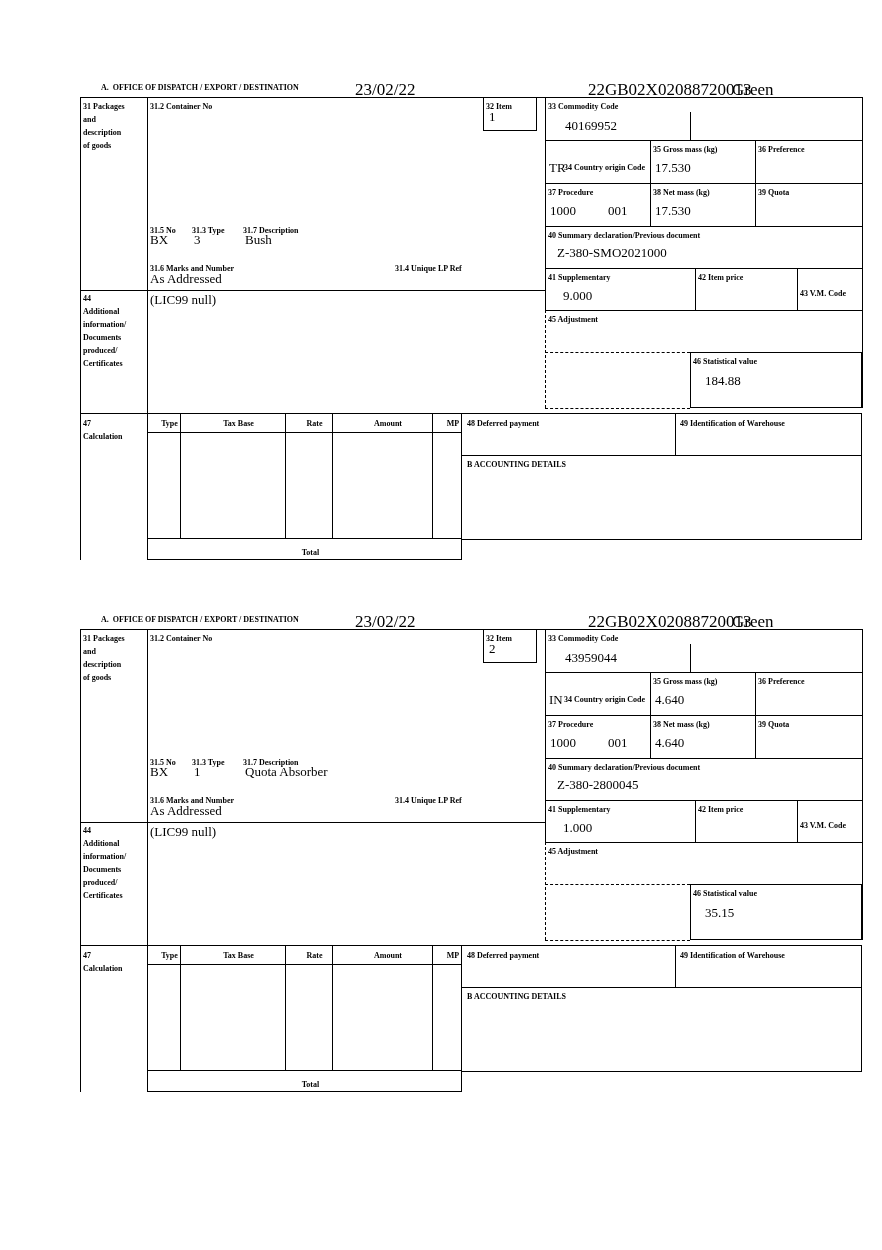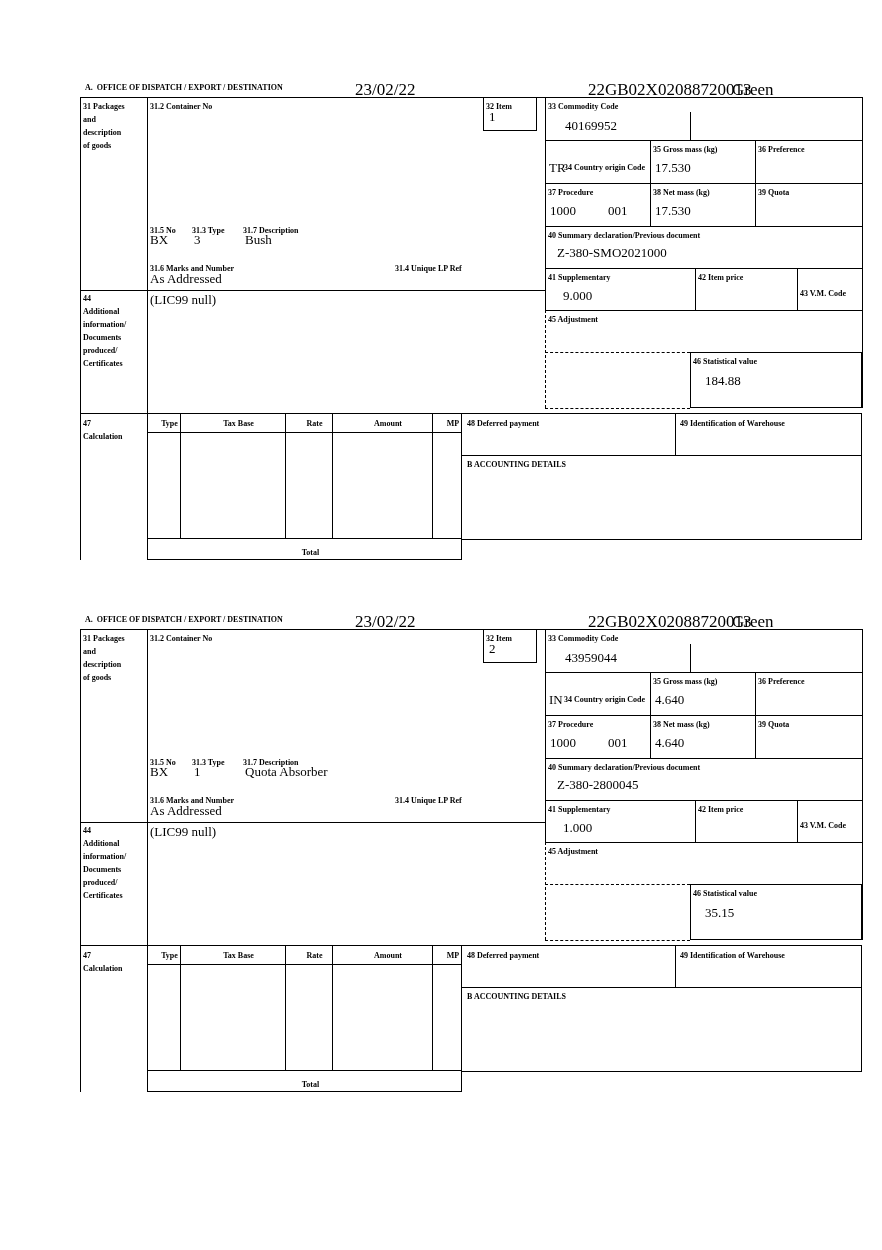--- a/index.html
+++ b/index.html
@@ -53,21 +53,21 @@
   .ln-tc4 { left:352px; top:333px; height:125px; }
 
   
   .lab { position:absolute; font-size:8px; font-weight:bold; line-height:13px; white-space:pre-line; }
   .val { position:absolute; font-size:13px; line-height:14px; white-space:pre; }
   .hdr { position:absolute; font-size:8px; font-weight:bold; white-space:pre; }
   .hval{ position:absolute; font-size:17px; white-space:pre; }
   .ctr { text-align:center;padding-left:12px; }
 
   
-  .p-office { left:5px;  top:3px; }
+  .p-office { left:21px;  top:3px; }
   .p-date   { left:275px; top:0; }
   .p-mrn    { left:508px; top:0; }
   .p-route  { left:652px; top:0; }
   .p-l31 { left:3px; top:20px;  width:62px; }
   .p-l44 { left:3px; top:212px; width:64px; }
   .p-l47 { left:3px; top:337px; width:64px; }
   .p-l312 { left:70px;  top:20px; }
   .p-l32  { left:406px; top:20px; }
   .p-vitem{ left:409px; top:30px; }
   .p-l315 { left:70px;  top:144px; }

